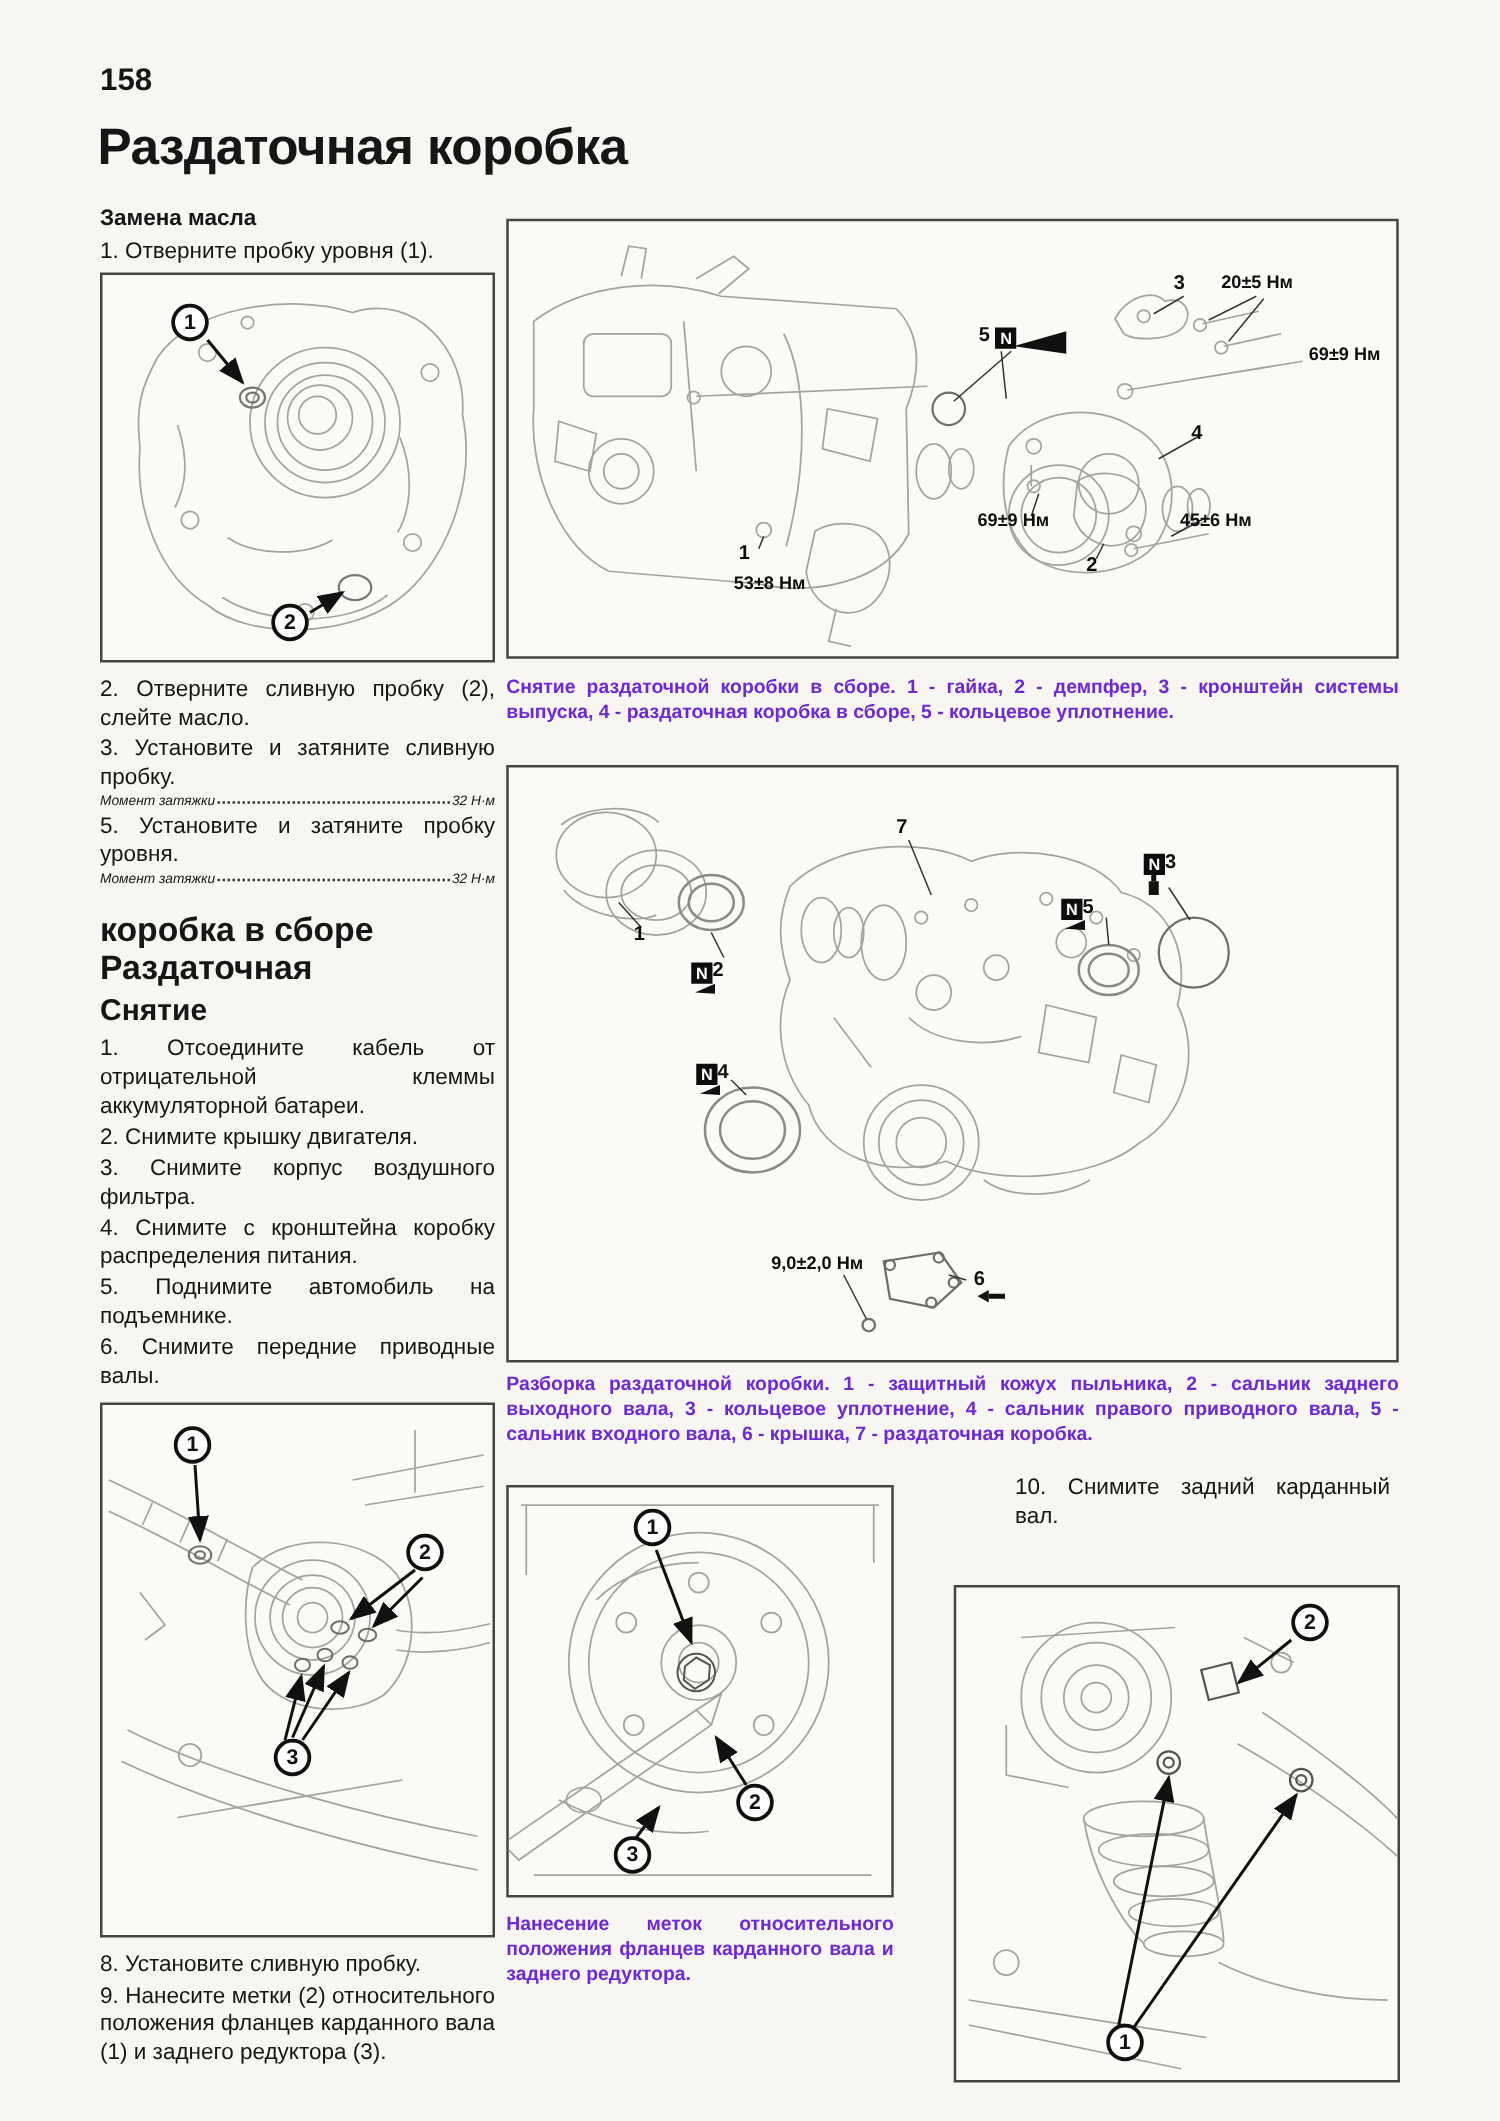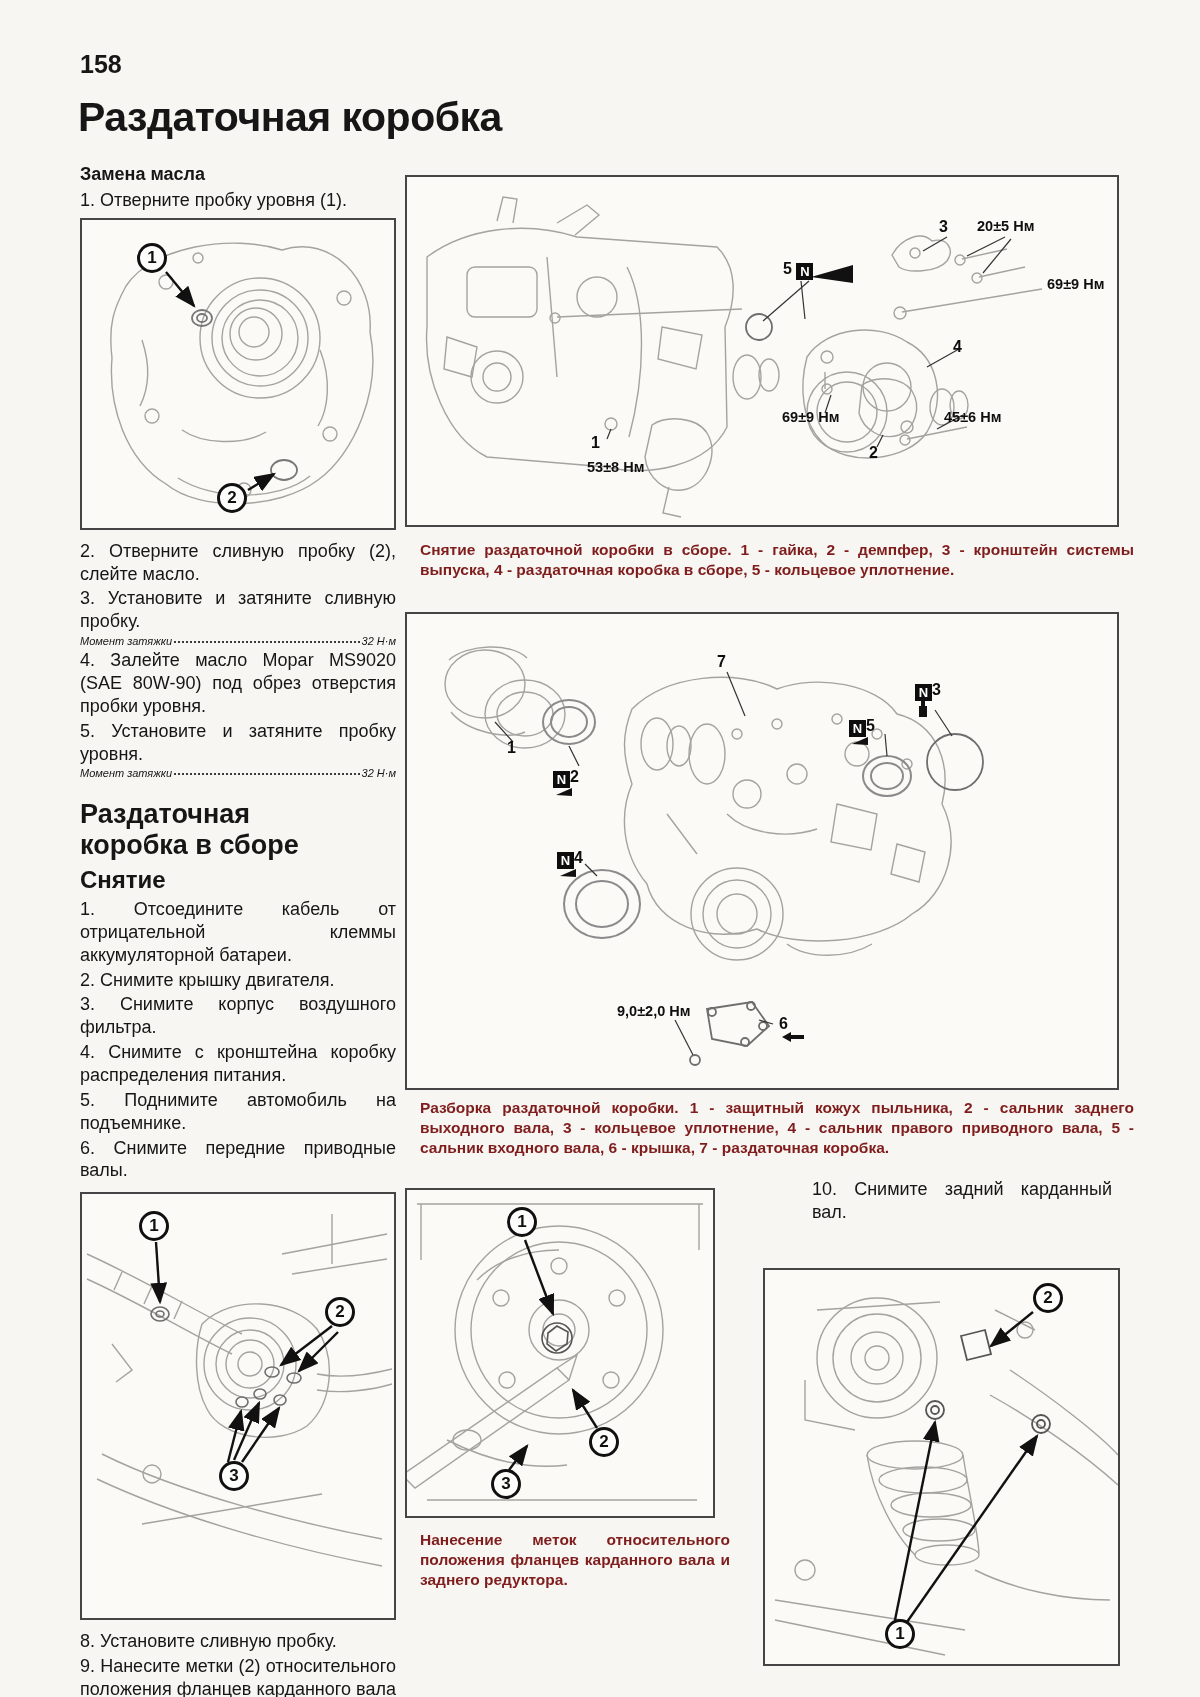--- a/index.html
+++ b/index.html
@@ -30,21 +30,21 @@
     background:#fdfdfb;display:flex;align-items:center;justify-content:center;
     font-size:17px;font-weight:bold;color:#101010;box-sizing:border-box;
   }
   .lbl{position:absolute;font-size:14.5px;font-weight:bold;color:#0e0e0e;white-space:nowrap;line-height:1;}
   .lbl.big{font-size:16px;}
   .nbox{
     display:inline-block;width:17px;height:17px;background:#0d0d0d;color:#fff;
     font-size:13px;font-weight:bold;text-align:center;line-height:17px;vertical-align:-2px;
   }
   .icon{display:inline-block;vertical-align:-2px;margin-left:3px;}
-  .caption{position:absolute;font-size:15.5px;font-weight:bold;line-height:1.3;text-align:justify;color:#7f1d1d;margin-left:15px;}
+  .caption{position:absolute;font-size:15.5px;font-weight:bold;line-height:1.3;text-align:justify;color:#6d28d9;}
   .rtext{position:absolute;font-size:15.5px;line-height:1.27;text-align:justify;}
   .art{stroke:#a3a3a0;fill:none;stroke-width:1.4;}
 </style>
 </head>
 <body>
 
 <div class="pagenum">158</div>
 <div class="title">Раздаточная коробка</div>
 
 <div class="lcol">
@@ -90,31 +90,30 @@
     <span class="co" style="left:135px;top:263px;">2</span>
   </div>
 
   <div class="p">2. Отверните сливную пробку (2), слейте масло.</div>
   <div class="p">3. Установите и затяните сливную пробку.</div>
   <div class="torque">
     <span>Момент затяжки</span>
     <span class="dots"></span>
     <span>32 Н·м</span>
   </div>
-  <div class="p">4. Залейте масло Mopar MS9020 (SAE 80W-90) под обрез отверстия пробки уровня.</div>
   <div class="p">5. Установите и затяните пробку уровня.</div>
   <div class="torque">
     <span>Момент затяжки</span>
     <span class="dots"></span>
     <span>32 Н·м</span>
   </div>
 
   <div class="sec2">
+    <div>коробка в сборе</div>
     <div>Раздаточная</div>
-    <div>коробка в сборе</div>
   </div>
   <div class="sub">Снятие</div>
   <div class="p">1. Отсоедините кабель от отрицательной клеммы аккумуляторной батареи.</div>
   <div class="p">2. Снимите крышку двигателя.</div>
   <div class="p">3. Снимите корпус воздушного фильтра.</div>
   <div class="p">4. Снимите с кронштейна коробку распределения питания.</div>
   <div class="p">5. Поднимите автомобиль на подъемнике.</div>
   <div class="p">6. Снимите передние приводные валы.</div>
 
   <div class="fig fig-flow" style="width:316px;height:428px;margin-top:10px;">

